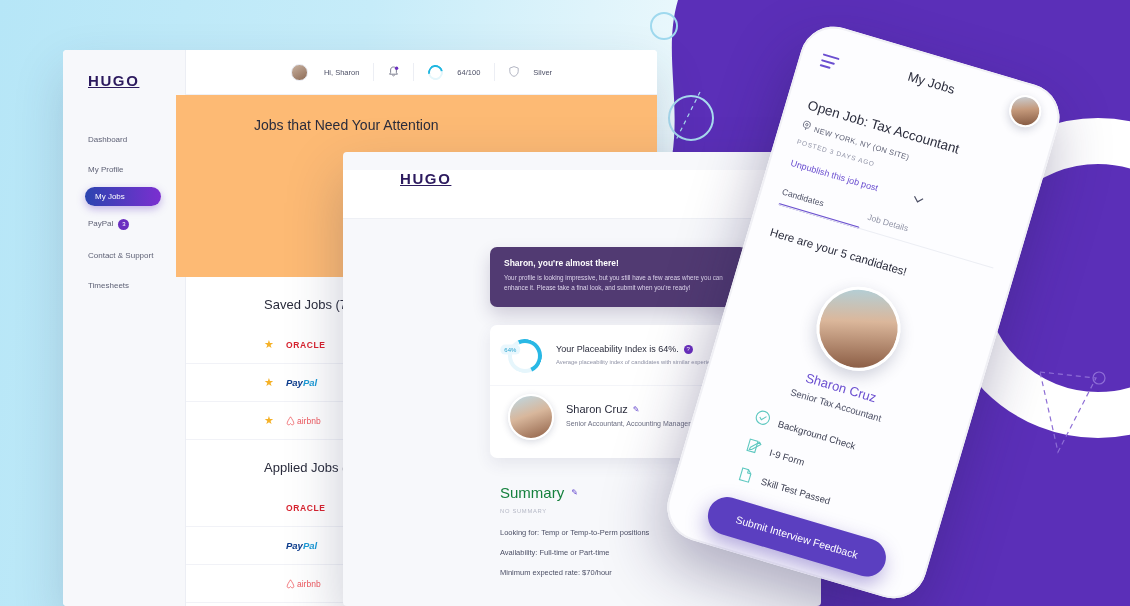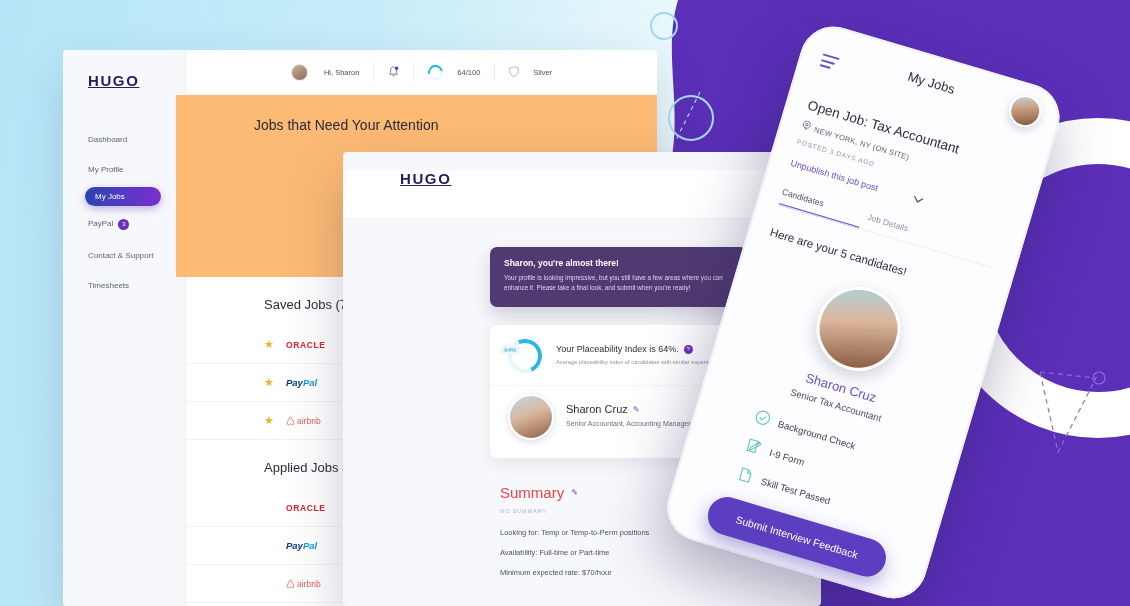--- a/index.html
+++ b/index.html
@@ -160,21 +160,21 @@
   .avatar-lg {
     width: 46px; height: 46px; border-radius: 50%; flex: none;
     background: linear-gradient(160deg,#bcd9e6 0%,#d8b79c 45%,#8f5f45 100%);
     border: 2px solid #fff; box-shadow: 0 2px 7px rgba(40,50,90,.18);
   }
   .prof-name { font-size: 11px; color: #2a2c3c; display: flex; align-items: center; gap: 5px; }
   .prof-sub { font-size: 7px; color: #6c6f82; line-height: 1.55; margin-top: 4px; }
   .new-badge { font-size: 5.5px; color: #9093a6; margin-left: auto; display:flex; align-items:center; gap:3px; }
   .summary { margin: 26px 0 0 157px; width: 330px; }
   .sum-head { display: flex; align-items: center; gap: 7px; }
-  .sum-title { font-size: 15px; color: #ef4444; }
+  .sum-title { font-size: 15px; color: #15803d; }
   .not-complete {
     margin-left: auto; background: #f2701d; color: #fff; font-size: 5.5px; font-weight: bold;
     padding: 4px 9px 4px 6px; border-radius: 9px; display: flex; align-items: center; gap: 4px;
     box-shadow: 0 3px 8px rgba(242,112,29,.35);
   }
   .nc-dot { width:7px;height:7px;border-radius:50%;background:#fff;color:#f2701d;font-size:5px;
             display:flex;align-items:center;justify-content:center;font-weight:bold; }
   .no-sum { font-size: 5.8px; color: #b5b8c6; letter-spacing: .7px; margin: 7px 0 14px 0; }
   .sum-line { font-size: 7.5px; color: #4d5066; margin-bottom: 11px; }
   .pencil { color: #6b4fd0; font-size: 8px; }

